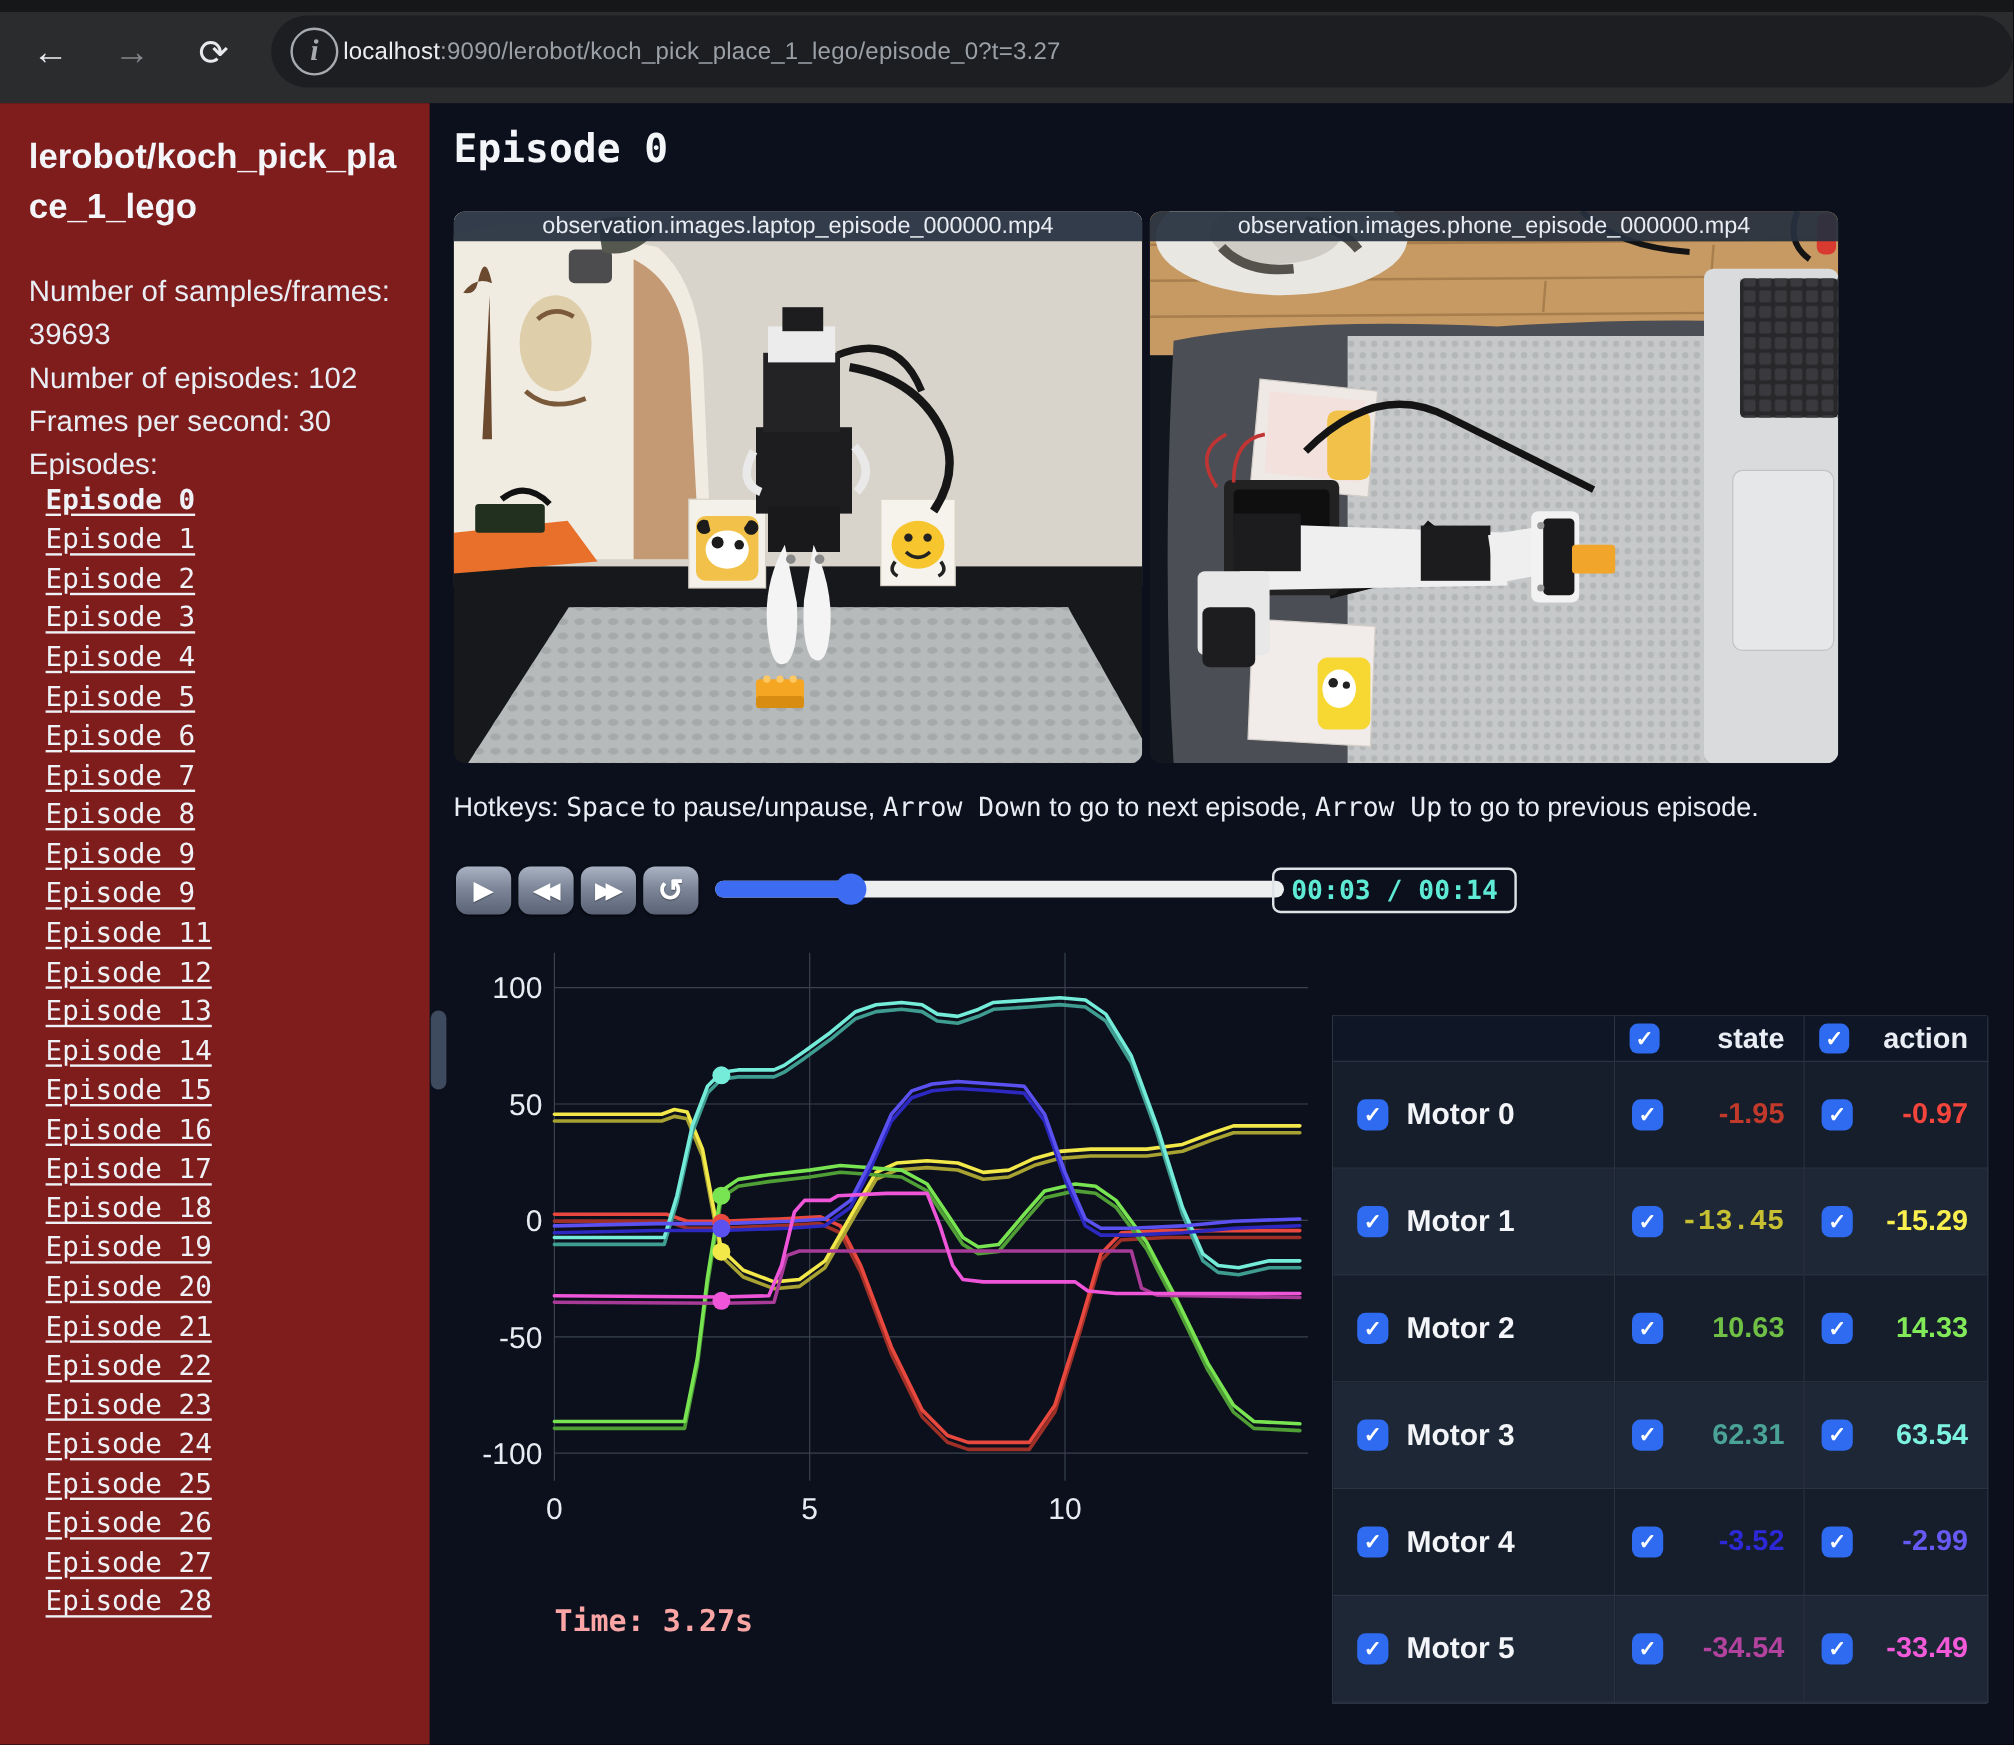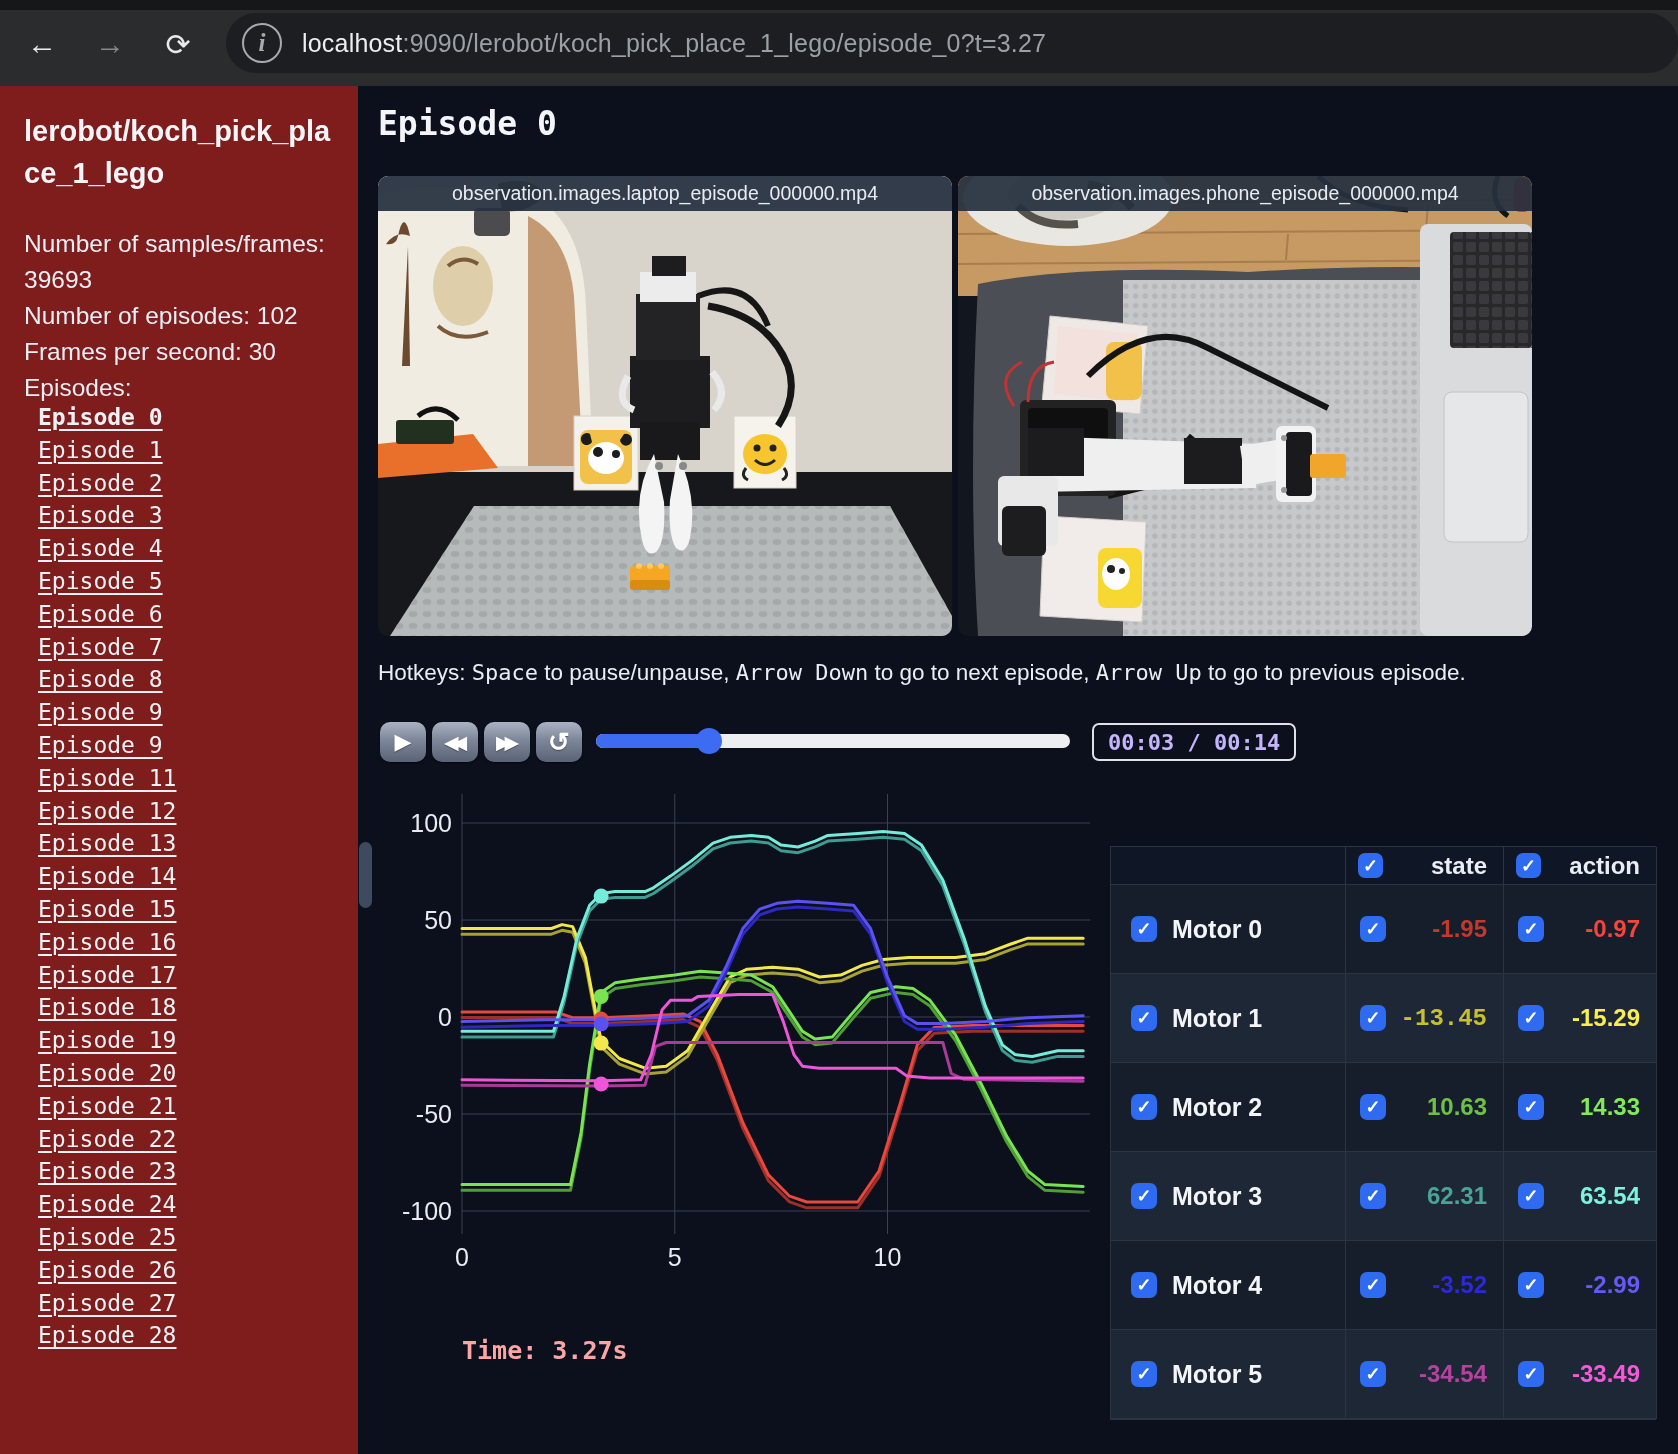--- a/index.html
+++ b/index.html
@@ -11,55 +11,55 @@
   
   .chrome { position:absolute; left:0; top:0; width:1678px; height:86px; background:#2b2c2e; }
   .chrome-topstrip { position:absolute; left:0; top:0; width:1678px; height:10px; background:#161719; }
   .navbtn { position:absolute; top:22px; width:44px; height:44px; display:flex; align-items:center; justify-content:center;
             font-size:30px; color:#e8eaed; cursor:pointer; }
   .navbtn.dim { color:#85888c; }
   .addrpill { position:absolute; left:226px; top:13px; width:1452px; height:60px; border-radius:30px; background:#1d1e21;
               display:flex; align-items:center; }
   .infoicon { margin-left:16px; width:40px; height:40px; border-radius:50%; display:flex; align-items:center; justify-content:center;
               color:#a7abb0; font-size:25px; border:2.5px solid #a7abb0; font-family:"Liberation Serif", serif; font-style:italic; font-weight:bold;}
-  .url { margin-left:20px; font-size:25px; letter-spacing:.2px; white-space:nowrap; }
+  .url { margin-left:4px; font-size:20px; letter-spacing:.2px; white-space:nowrap; }
   .url .host { color:#eceef0; }
   .url .rest { color:#9aa0a6; }
   
   .sidebar { position:absolute; left:0; top:86px; width:358px; height:1368px; background:#7f1d1d; overflow:hidden; }
   .sb-title { position:absolute; left:24px; top:24px; width:322px; font-size:29px; font-weight:bold; line-height:1.45;
               word-break:break-all; color:#f3f5f9; }
   .sb-info { position:absolute; left:24px; top:140px; width:324px; font-size:24.5px; line-height:1.47; color:#e9edf4; }
   .ep-list { position:absolute; left:38px; top:318px; width:300px; list-style:none; }
   .ep-list a { display:block; height:32.8px; font-family:"DejaVu Sans Mono", monospace; font-size:23px; color:#eef1f6;
                text-decoration:underline; text-underline-offset:4px; cursor:pointer; }
   .ep-list a.active { font-weight:bold; }
   
   .divider-handle { position:absolute; left:359px; top:842px; width:13px; height:66px; border-radius:7px; background:#3e4a5e; cursor:col-resize; }
   
   .main-title { position:absolute; left:378px; top:104px; font-family:"DejaVu Sans Mono", monospace; font-size:33px; font-weight:bold; color:#f3f5f9; }
   .video { position:absolute; top:176px; width:574px; height:460px; border-radius:10px; overflow:hidden; background:#11161f; cursor:pointer; }
   .video svg { position:absolute; left:0; top:0; }
-  .vtitle { position:absolute; left:0; top:0; width:100%; height:35px; background:rgba(38,48,64,0.93);
+  .vtitle { position:absolute; left:0; top:0; width:100%; height:25px; background:rgba(38,48,64,0.93);
             border-radius:10px 10px 0 0; display:flex; align-items:center; justify-content:center;
             font-size:19.5px; color:#e8ecf2; }
   .hotkeys { position:absolute; left:378px; top:660px; font-size:22.5px; color:#e9edf4; }
   .hotkeys .mono { font-family:"DejaVu Sans Mono", monospace; font-size:22px; }
   
   .pbtn { position:absolute; top:722px; width:46px; height:40px; border-radius:10px; border:none; cursor:pointer;
           background:linear-gradient(180deg,#aab3c3 0%,#7d8799 45%,#5a6375 100%);
           color:#fff; font-size:19px; display:flex; align-items:center; justify-content:center; box-shadow:0 1px 2px rgba(0,0,0,.6); }
   .pbtn .g { text-shadow:0 1px 1px rgba(0,0,0,.4); letter-spacing:-6px; padding-right:5px; }
   .pbtn.single .g { letter-spacing:0; padding-right:0; font-size:22px; }
   .pbtn.loop .g { transform:scaleX(-1); font-size:26px; font-weight:bold; }
   .slider { position:absolute; left:596px; top:734px; width:474px; height:14px; border-radius:7px; background:#edeef0; cursor:pointer; }
   .slider-fill { position:absolute; left:0; top:0; height:14px; border-radius:7px 0 0 7px; background:#3d6cf2; }
   .slider-thumb { position:absolute; top:-6px; width:26px; height:26px; border-radius:50%; background:#3d6cf2; }
-  .timechip { position:absolute; left:1092px; top:723px; height:38px; padding:0 14px; border:2px solid #dfe3e8; border-radius:7px;
-              display:flex; align-items:center; font-family:"DejaVu Sans Mono", monospace; font-size:22px; font-weight:bold; color:#c4b5fd; }
+  .timechip { position:absolute; left:1060px; top:723px; height:38px; padding:0 14px; border:2px solid #dfe3e8; border-radius:7px;
+              display:flex; align-items:center; font-family:"DejaVu Sans Mono", monospace; font-size:22px; font-weight:bold; color:#5eead4; }
   
   .chart { position:absolute; left:378px; top:786px; }
   .time-label { position:absolute; left:462px; top:1336px; font-family:"DejaVu Sans Mono", monospace; font-size:25px; font-weight:bold; color:#fca5a5; }
   
   .mtable { position:absolute; left:1110px; top:846px; width:546px; display:grid; grid-template-columns:235px 158px 153px;
             border:1px solid #2c3442; border-right:none; }
   .mcell { border-right:1px solid #2c3442; border-bottom:1px solid #2c3442; display:flex; align-items:center; }
   .mhead { height:38px; background:#0f1726; font-weight:bold; font-size:24px; justify-content:flex-end; padding:0 16px 0 12px; gap:12px; }
   .mhead .spacer { flex:1; }
   .mrow-even { background:#161e2b; }

